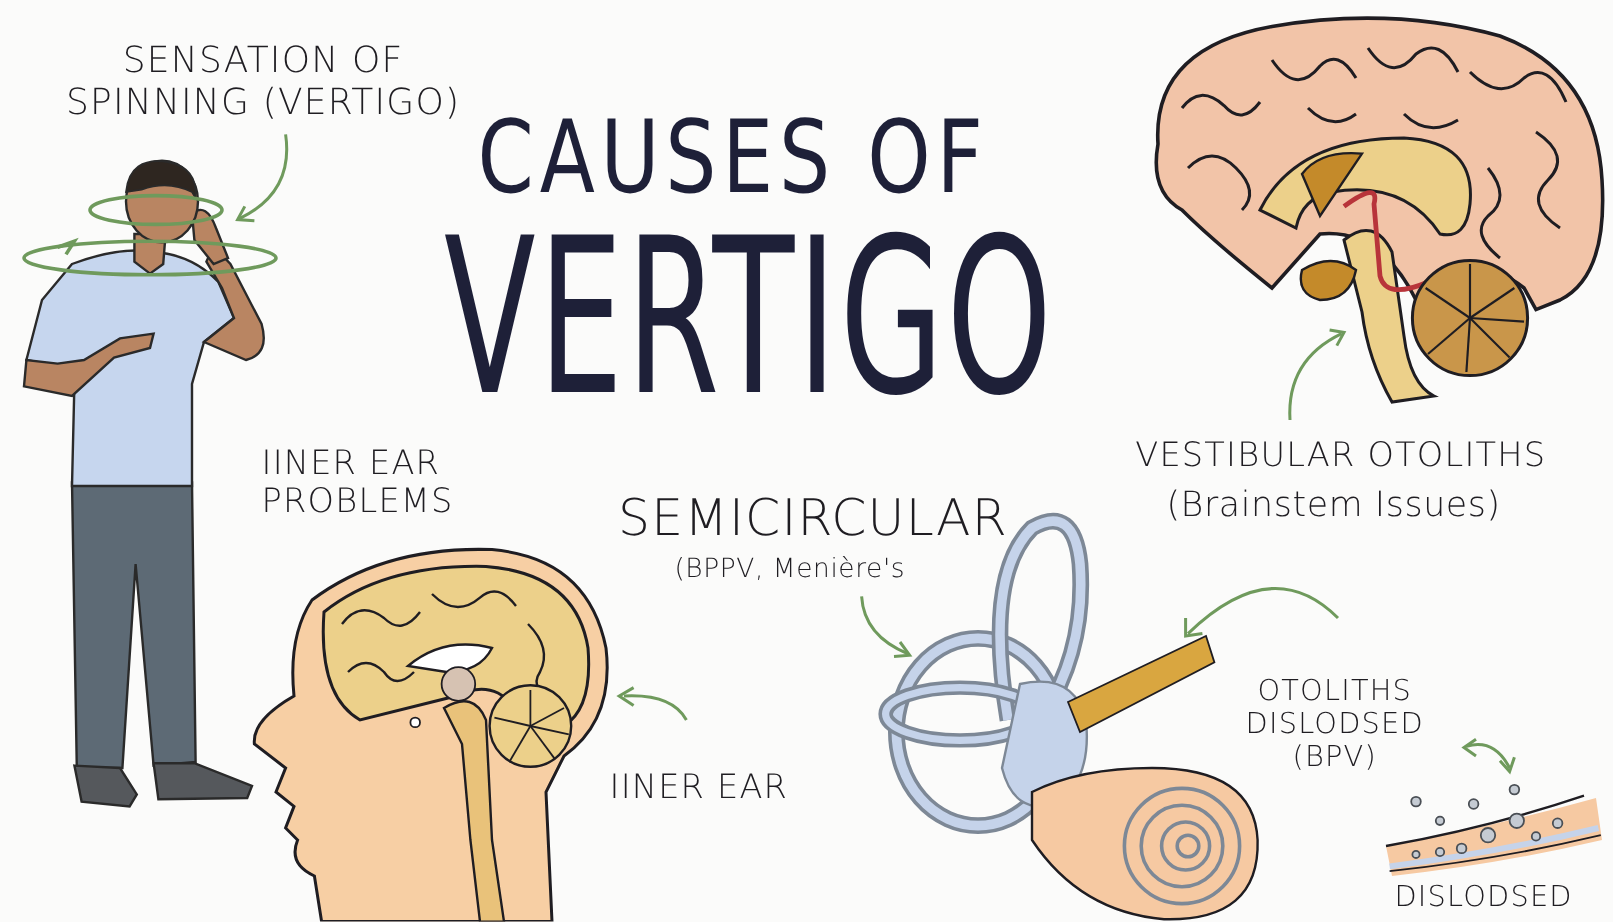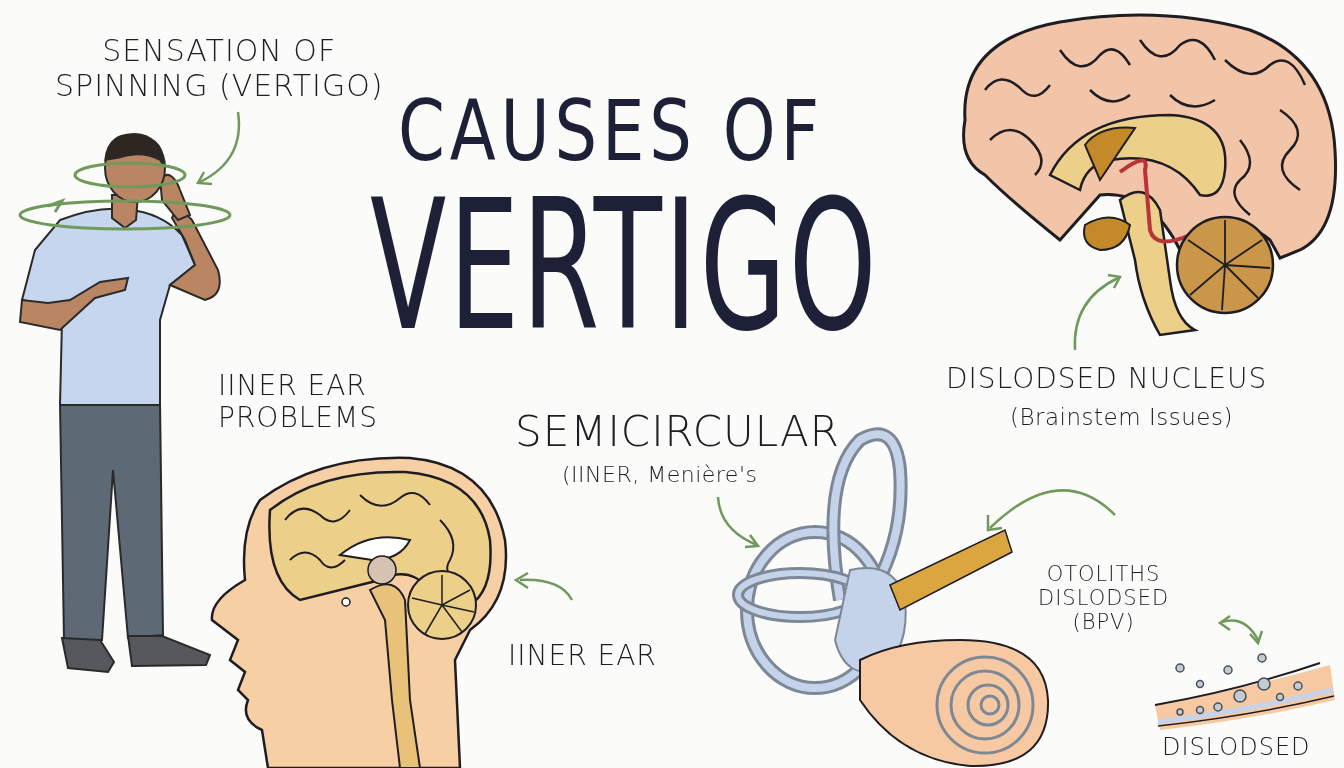--- a/index.html
+++ b/index.html
@@ -179,24 +179,24 @@
 <div class="title-line1">CAUSES OF</div>
 <div class="title-line2">VERTIGO</div>
 
 <div class="label hand" style="left:55px; top:34px; font-size:30px; text-align:center;">SENSATION OF
 SPINNING (VERTIGO)</div>
 
 <div class="label hand" style="left:218px; top:370px; font-size:28px;">IINER EAR
 PROBLEMS</div>
 
 <div class="label hand" style="left:515px; top:408px; font-size:42px;">SEMICIRCULAR</div>
-<div class="label hand" style="left:562px; top:462px; font-size:22px; letter-spacing:0.5px;">(IINER, Menière's</div>
-
-<div class="label hand" style="left:946px; top:363px; font-size:28px;">DISLODSED NUCLEUS</div>
-<div class="label hand" style="left:1010px; top:404px; font-size:23px; letter-spacing:0.5px;">(Brainstem Issues)</div>
+<div class="label hand" style="left:562px; top:462px; font-size:22px; letter-spacing:0.5px;">(BPPV, Menière's</div>
+
+<div class="label hand" style="left:946px; top:363px; font-size:28px;">VESTIBULAR OTOLITHS</div>
+<div class="label hand" style="left:972px; top:404px; font-size:29px; letter-spacing:0.5px;">(Brainstem Issues)</div>
 
 <div class="label hand" style="left:508px; top:640px; font-size:28px;text-align:center;">IINER EAR</div>
 
-<div class="label hand" style="left:1038px; top:562px; font-size:21px; text-align:center;">OTOLITHS
+<div class="label hand" style="left:1038px; top:562px; font-size:24px; text-align:center;">OTOLITHS
 DISLODSED
 (BPV)</div>
 
 <div class="label hand" style="left:1162px; top:734px; font-size:24px;">DISLODSED</div>
 
 </body></html>

